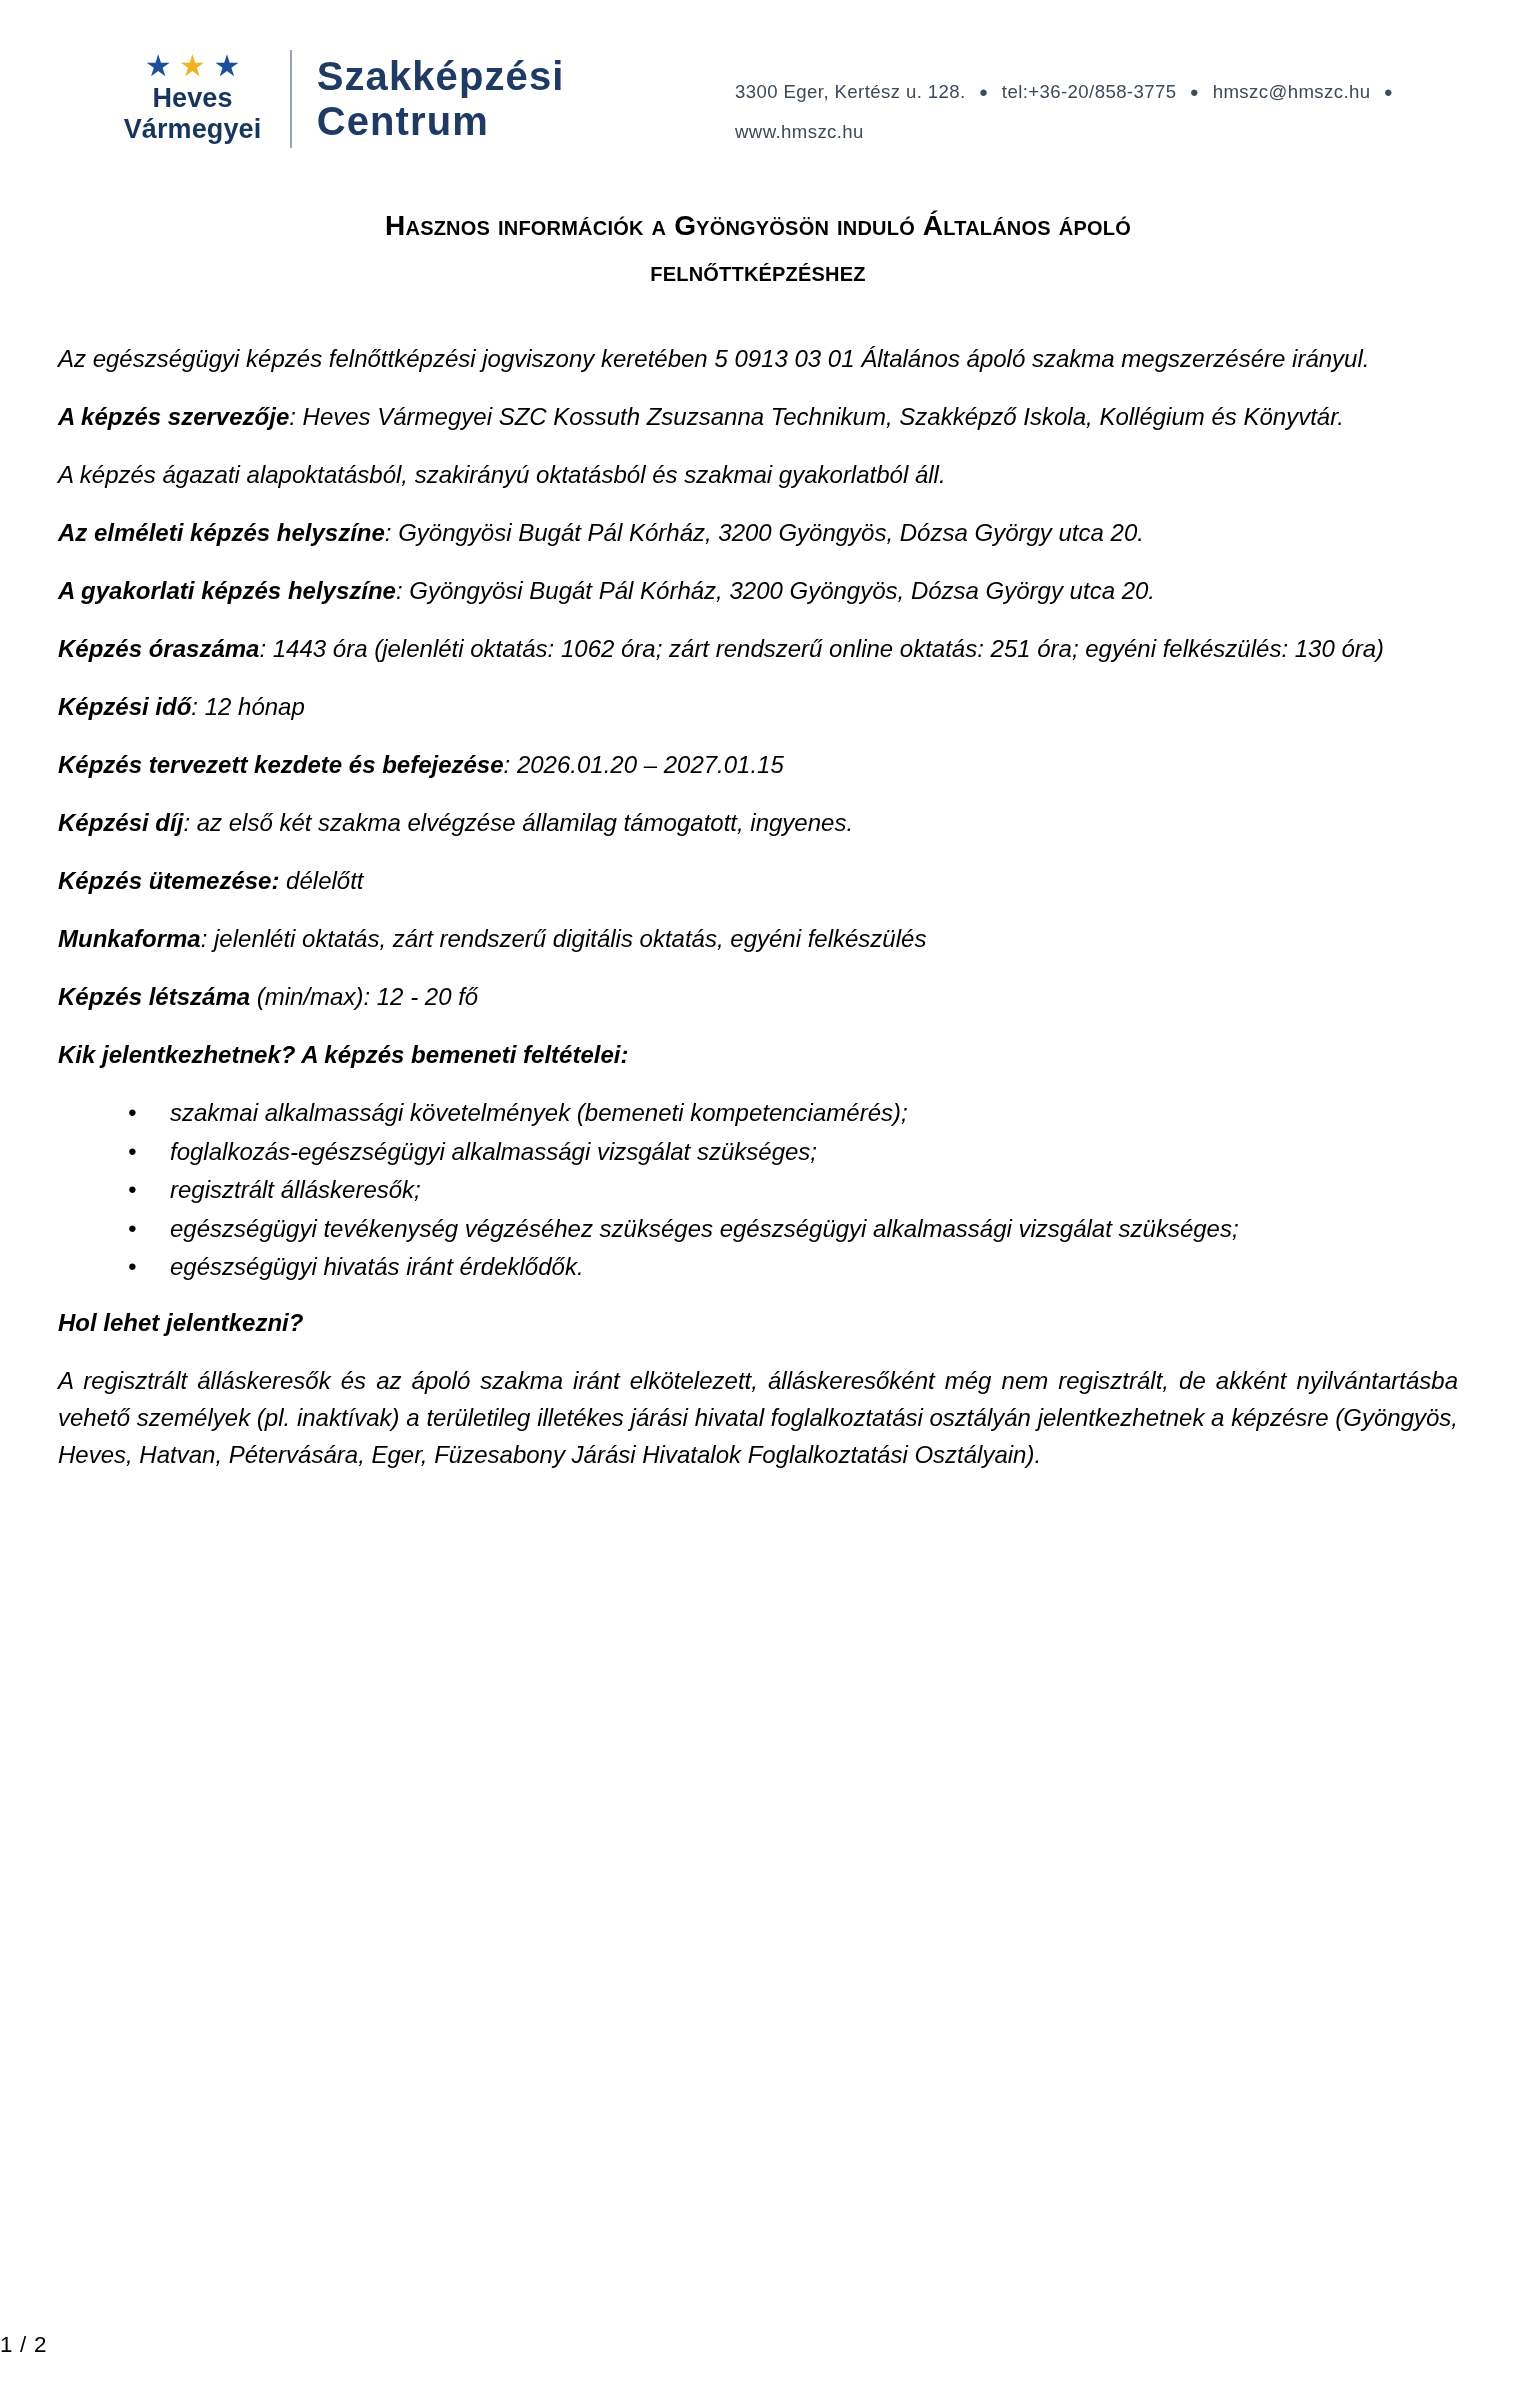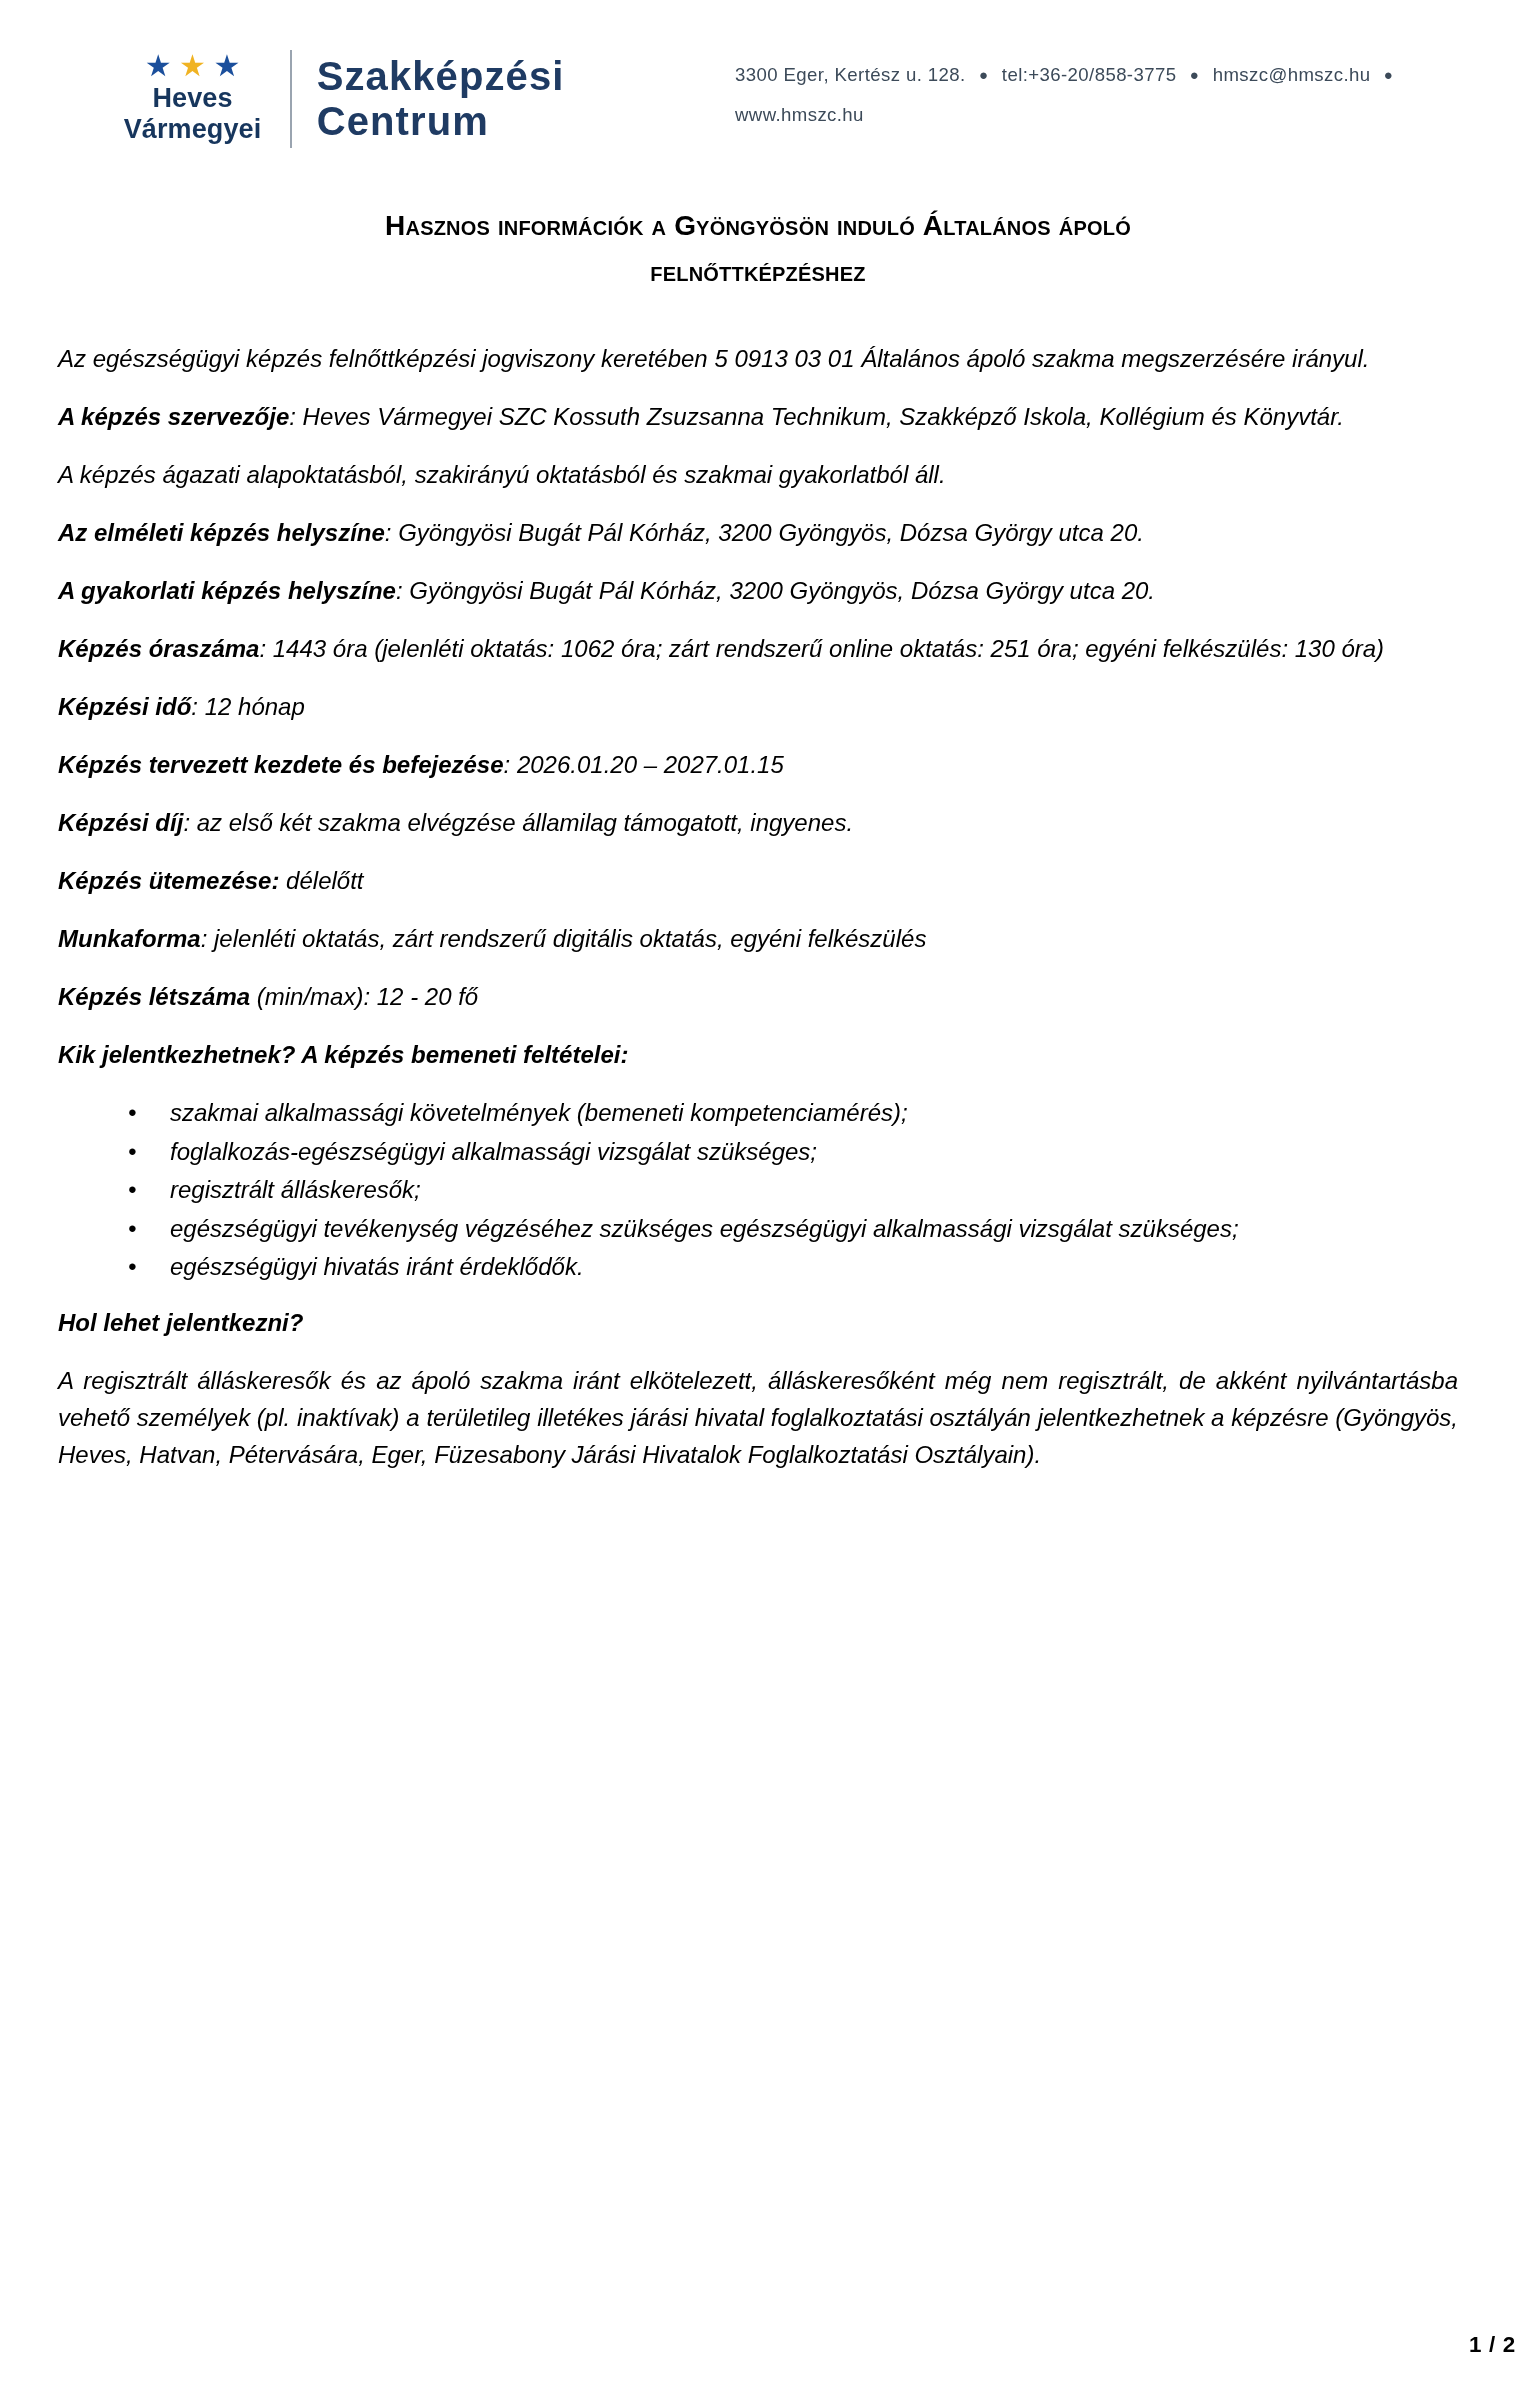--- a/index.html
+++ b/index.html
@@ -78,21 +78,21 @@
     color: #1f3b63;
     letter-spacing: 1.1px;
   }
   .brand-contact {
     margin-top: 10.4px;
     font-size: 18.6px;
     line-height: 22.4px;
     color: #3c4a59;
     letter-spacing: 0.4px;
     display: flex;
-    align-items: flex-start;
+    align-items: flex-end;
     flex-wrap: wrap;
     margin-left: 28px;
   }
   .brand-contact .sep {
     display: inline-block;
     margin: 0 13.4px;
     color: #3c4a59;
     font-size: 15px;
   }
 
@@ -142,25 +142,24 @@
     top: 0;
     font-size: 24px;
     line-height: 37px;
   }
 
   .footer {
     position: absolute;
     left: 0;
     right: 0;
     bottom: 43px;
-    text-align: right;
+    text-align: left;
     font-size: 22.4px;
-    font-weight: bold;
+    font-weight: normal;
     letter-spacing: 0.7px;
-    padding-left: 32px;
   }
 </style>
 </head>
 <body>
 
 <div class="page">
 
   <div class="letterhead">
     <div class="logo-block">
       <div class="stars">

